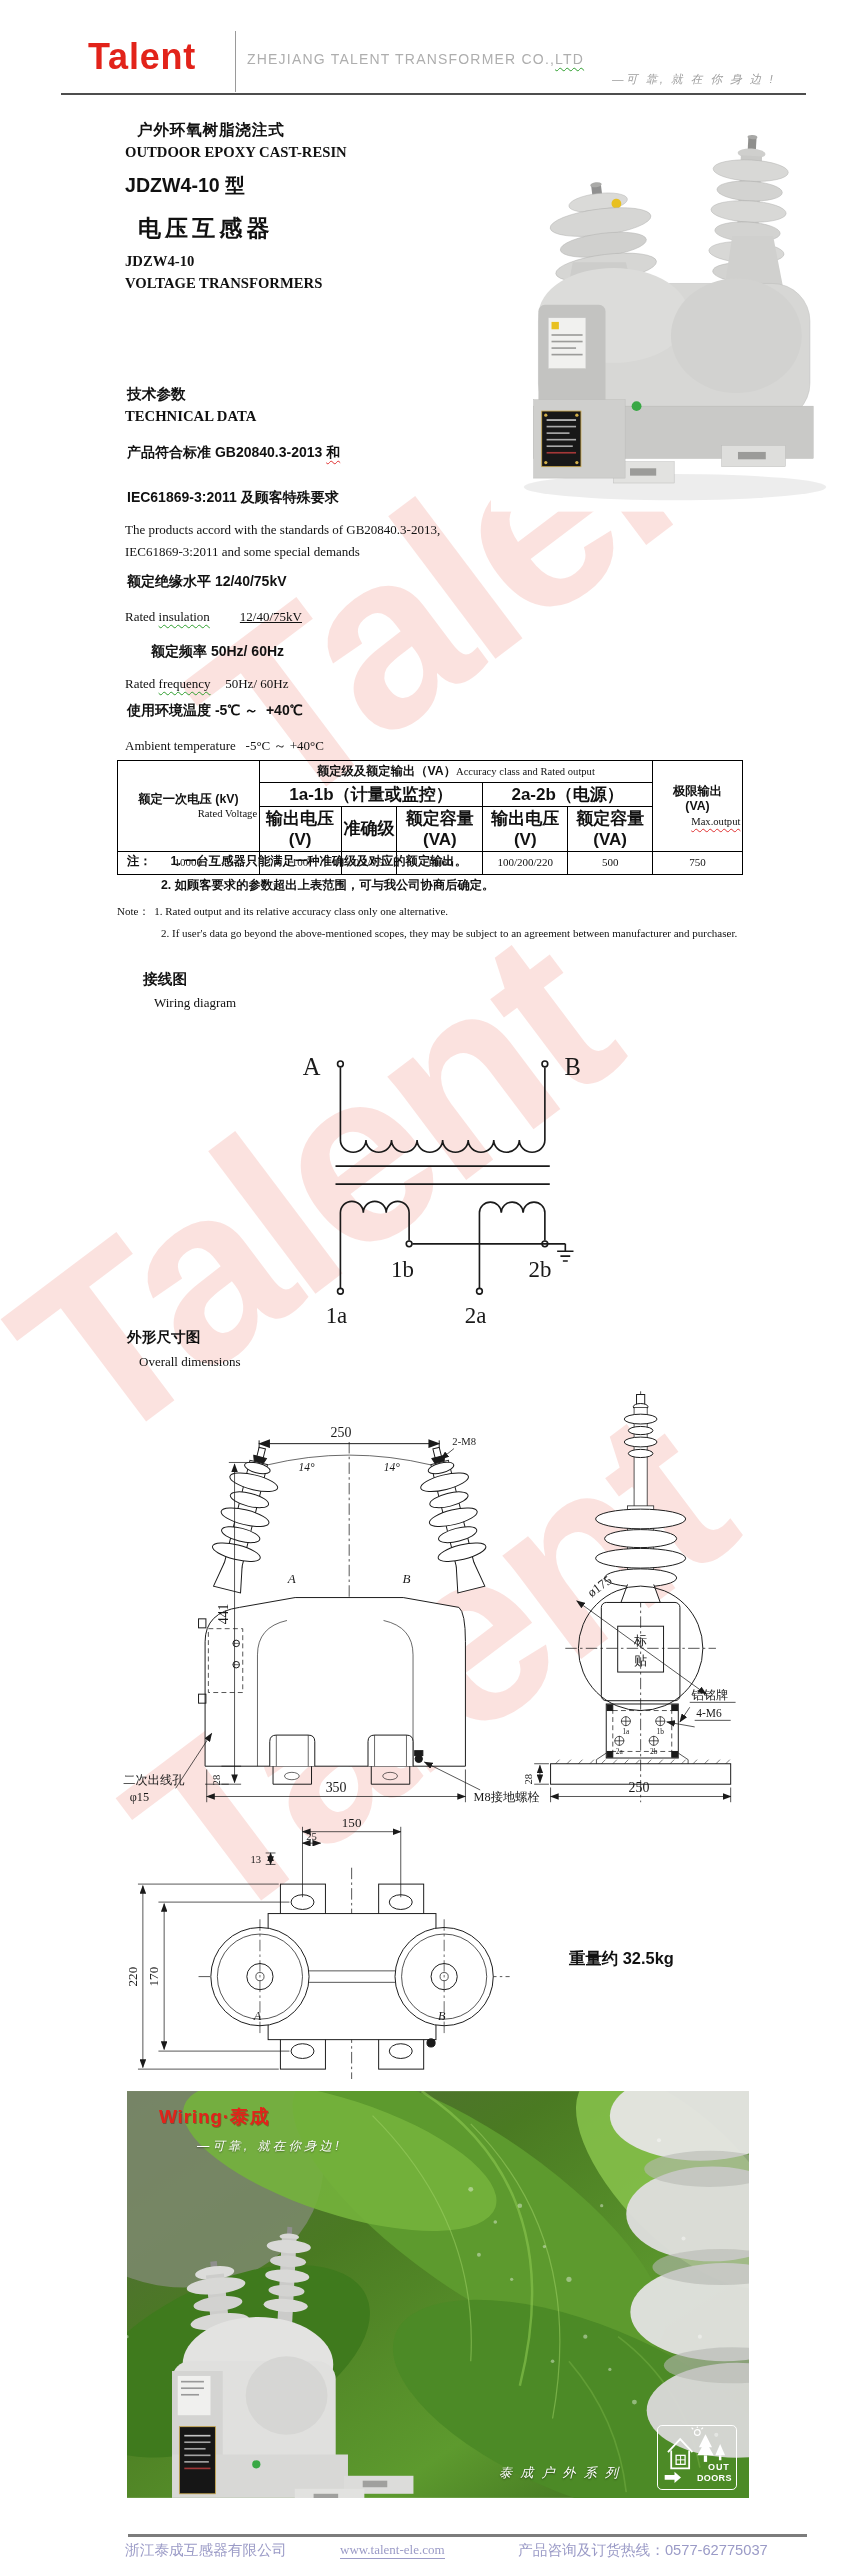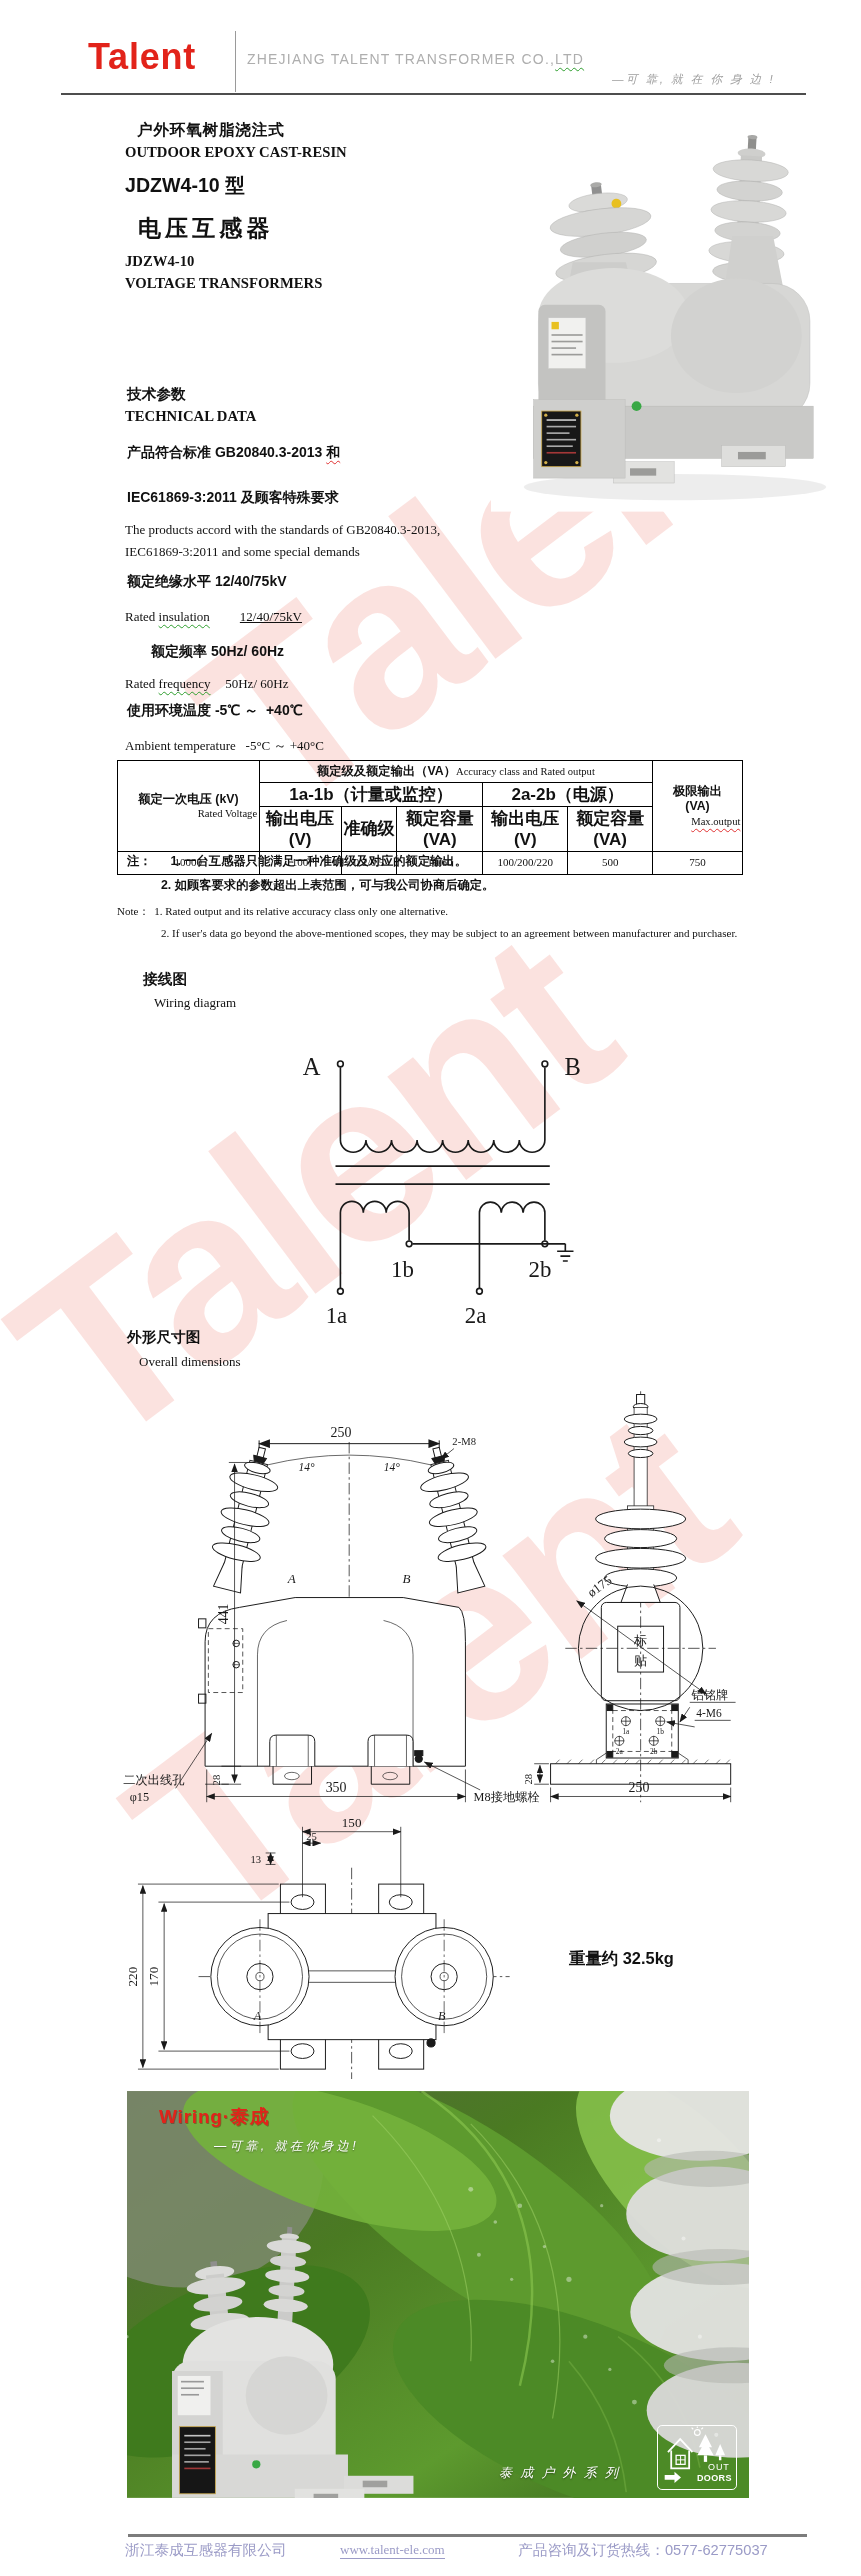--- a/index.html
+++ b/index.html
@@ -44,21 +44,21 @@
   svg text { font-family:"Liberation Serif", serif; fill:#1a1a1a; }
   .svgblock { position:absolute; z-index:2; }
   .photoblock { position:absolute; z-index:4; }
   .over-photo { z-index:5; }
 
   
   .ph-brand { font-size:19px; font-weight:900; color:#e2231a; letter-spacing:0.8px; text-shadow:0.8px 0.8px 0 rgba(90,0,0,0.35); }
   .ph-slogan { font-size:12.3px; color:#fff; font-style:italic; letter-spacing:3.3px; text-shadow:0 0.8px 1.6px rgba(0,0,0,0.4); }
   .ph-series { font-size:13px; color:#fff; font-style:italic; letter-spacing:8.2px; text-shadow:0 0.8px 1.6px rgba(0,0,0,0.5); }
   .badge { position:absolute; left:657px; top:2425px; width:80px; height:65px; border:1.6px solid #fff; border-radius:4.9px; z-index:5; }
-  .badge-out { position:absolute; right:6.5px; top:36px; font-size:9px; font-weight:normal; color:#fff; letter-spacing:0.8px; }
+  .badge-out { position:absolute; right:6.5px; top:36px; font-size:9px; font-weight:bold; color:#fff; letter-spacing:0.8px; }
   .badge-doors { position:absolute; right:4.1px; top:47px; font-size:9px; font-weight:bold; color:#fff; letter-spacing:0.4px; }
 
   
   .hr2 { position:absolute; left:128px; top:2534px; width:679px; height:2.5px; background:#7c7c7c; z-index:3; }
   .ft { color:#9b9bc7; }
   .ft-site { border-bottom:0.8px solid #9b9bc7; }
 </style>
 </head>
 <body>
 
@@ -538,21 +538,21 @@
         <rect x="-80" y="78" width="32" height="2" fill="#c04040" opacity="0.8"></rect>
       <circle cx="8" cy="74" r="5" fill="#39a845"></circle>
       <rect x="115" y="88" width="85" height="22" fill="#dcdcda"></rect>
       <rect x="138" y="94" width="30" height="8" fill="#a0a09e"></rect>
       <rect x="55" y="104" width="85" height="22" fill="#e2e2e0"></rect>
       <rect x="78" y="110" width="30" height="8" fill="#a0a09e"></rect>
     </g>
   </svg>
 
   <div class="abs over-photo ph-brand" style="left:159px; top:2104px;">Wiring·泰成</div>
-  <div class="abs over-photo ph-slogan" style="left:214px; top:2138px;">—可靠, 就在你身边!</div>
+  <div class="abs over-photo ph-slogan" style="left:197px; top:2138px;">—可靠, 就在你身边!</div>
   <div class="abs over-photo ph-series" style="left:499px; top:2464px;">泰成户外系列</div>
 
   <div class="badge">
     <svg width="77" height="62" viewBox="0 0 94 76">
       <g stroke="#fff" stroke-width="2.2" fill="none">
         <path d="M12,32 L27,16 L42,32"></path>
         <path d="M16,30 L16,52 L38,52 L38,30"></path>
         <rect x="22" y="36" width="11" height="11" stroke-width="1.6"></rect>
         <line x1="27.5" y1="36" x2="27.5" y2="47" stroke-width="1.2"></line>
         <line x1="22" y1="41.5" x2="33" y2="41.5" stroke-width="1.2"></line>

